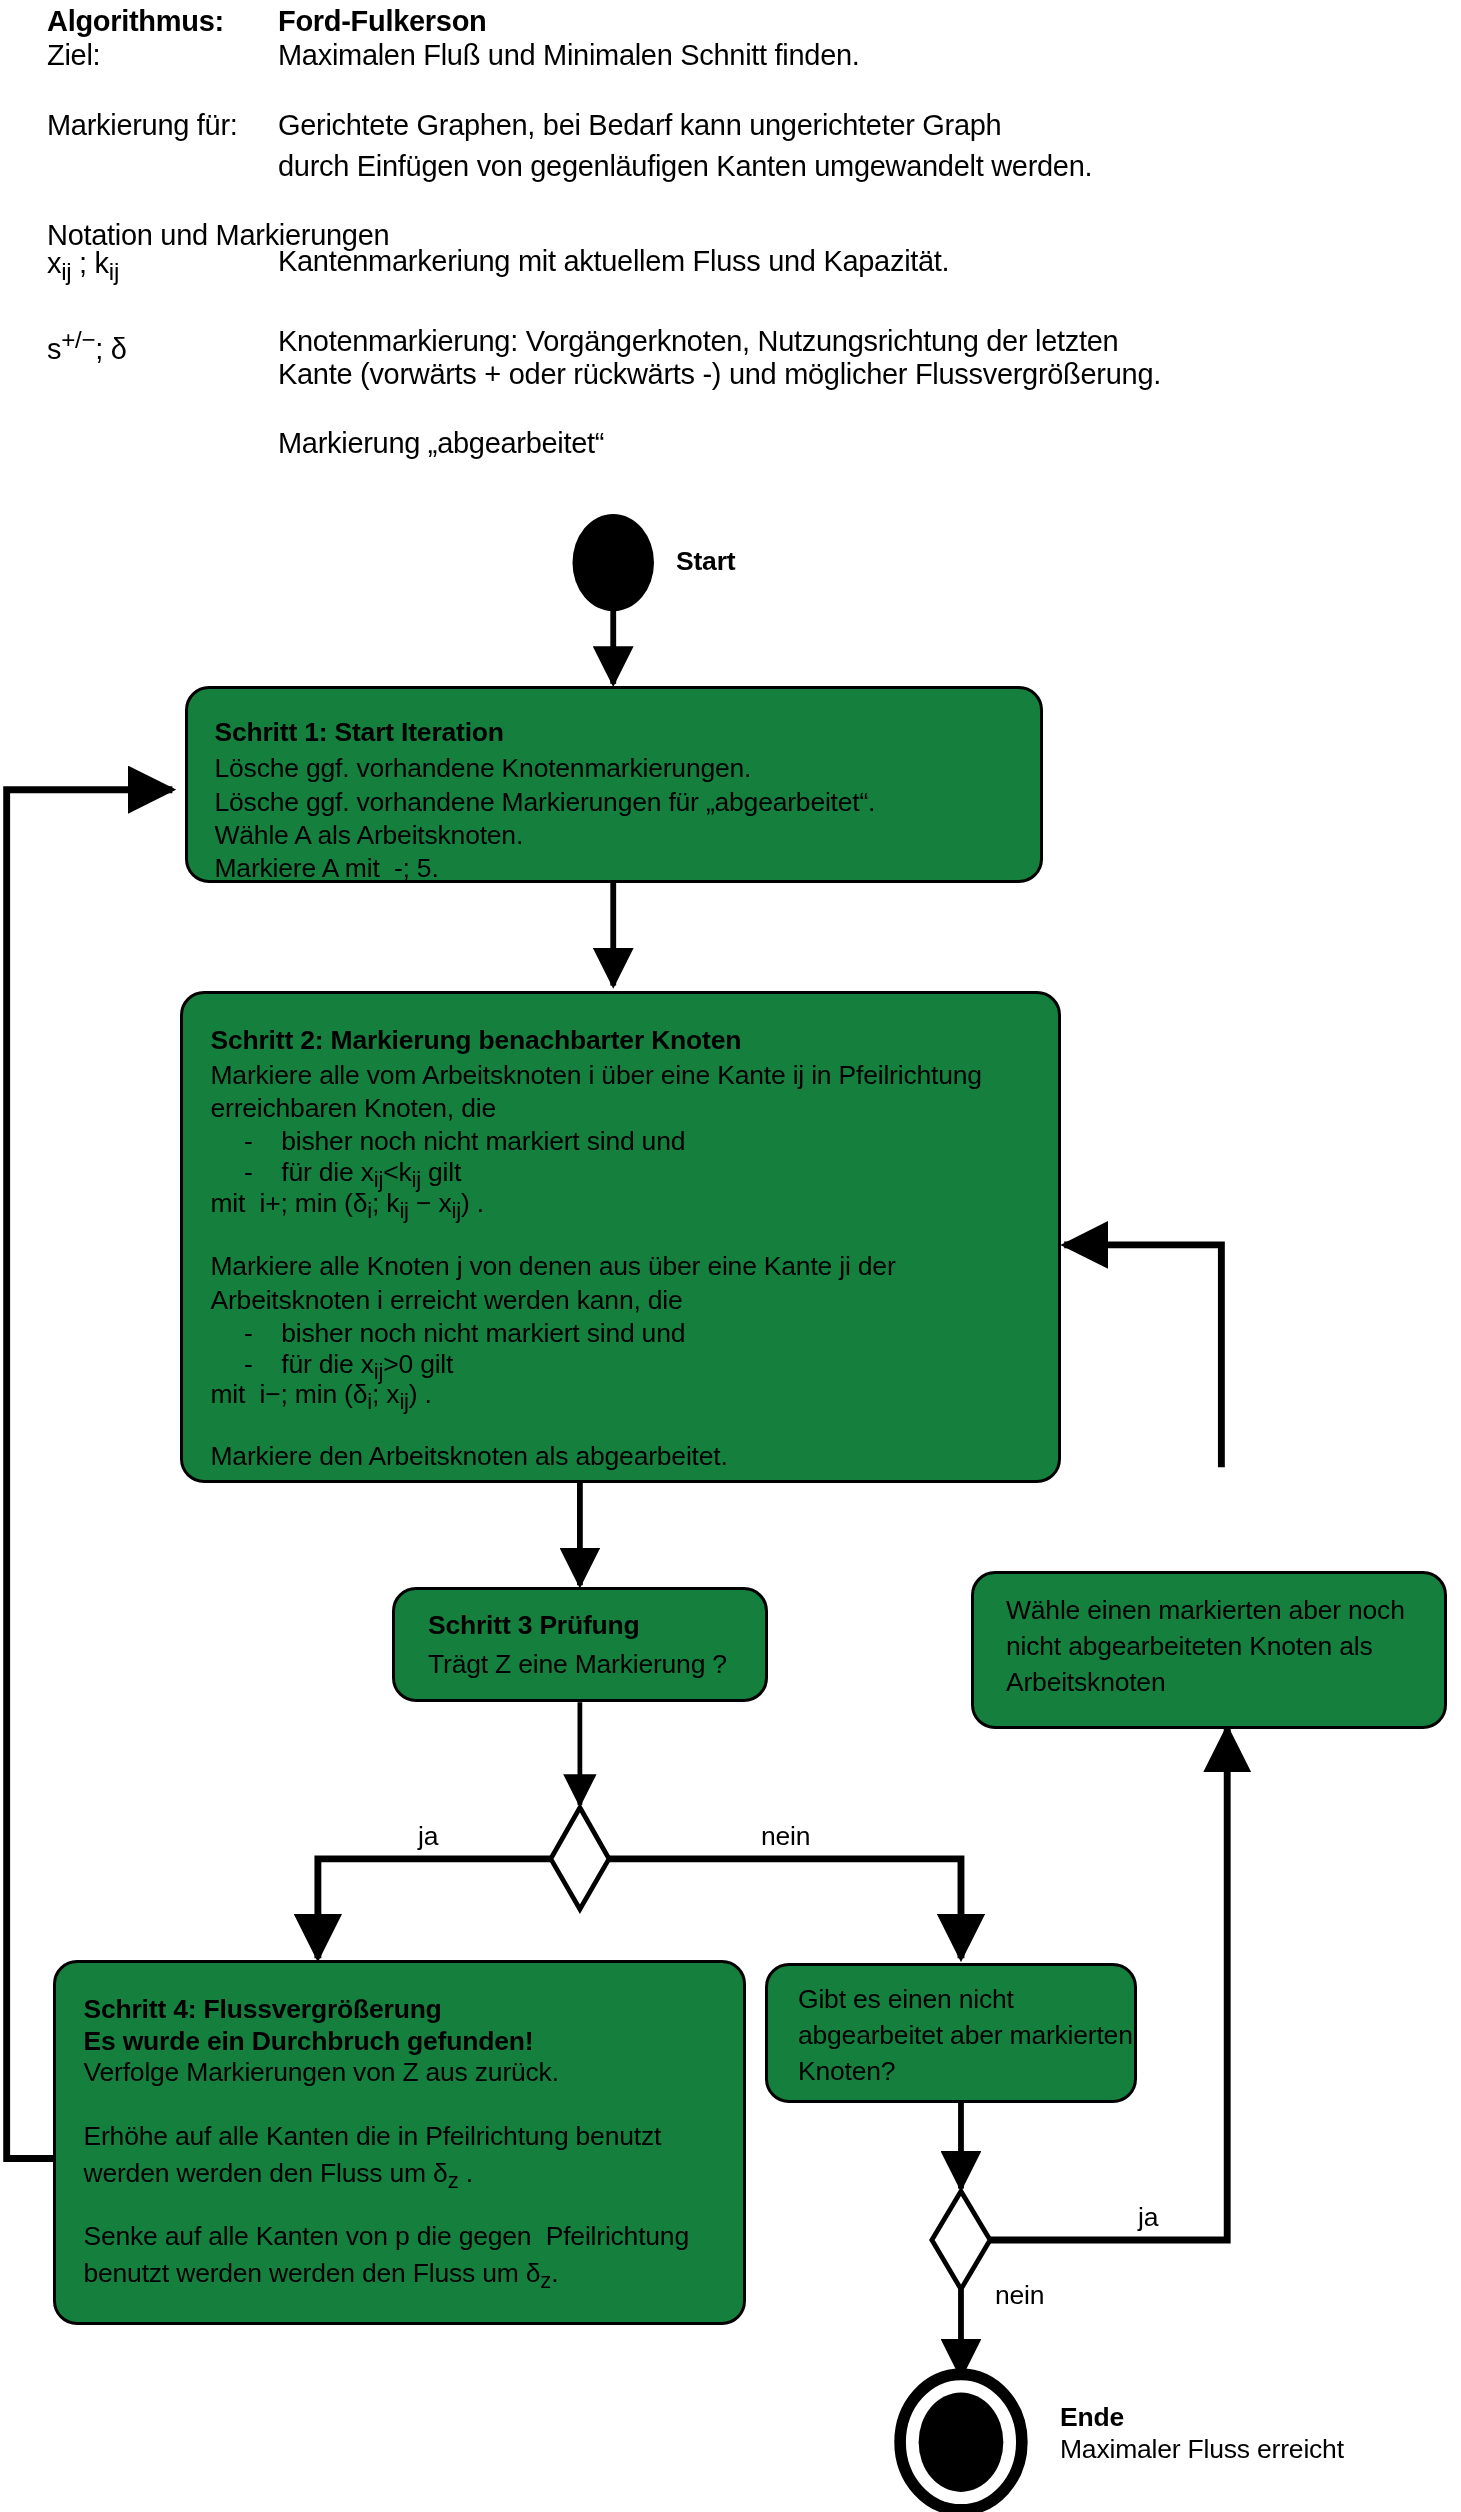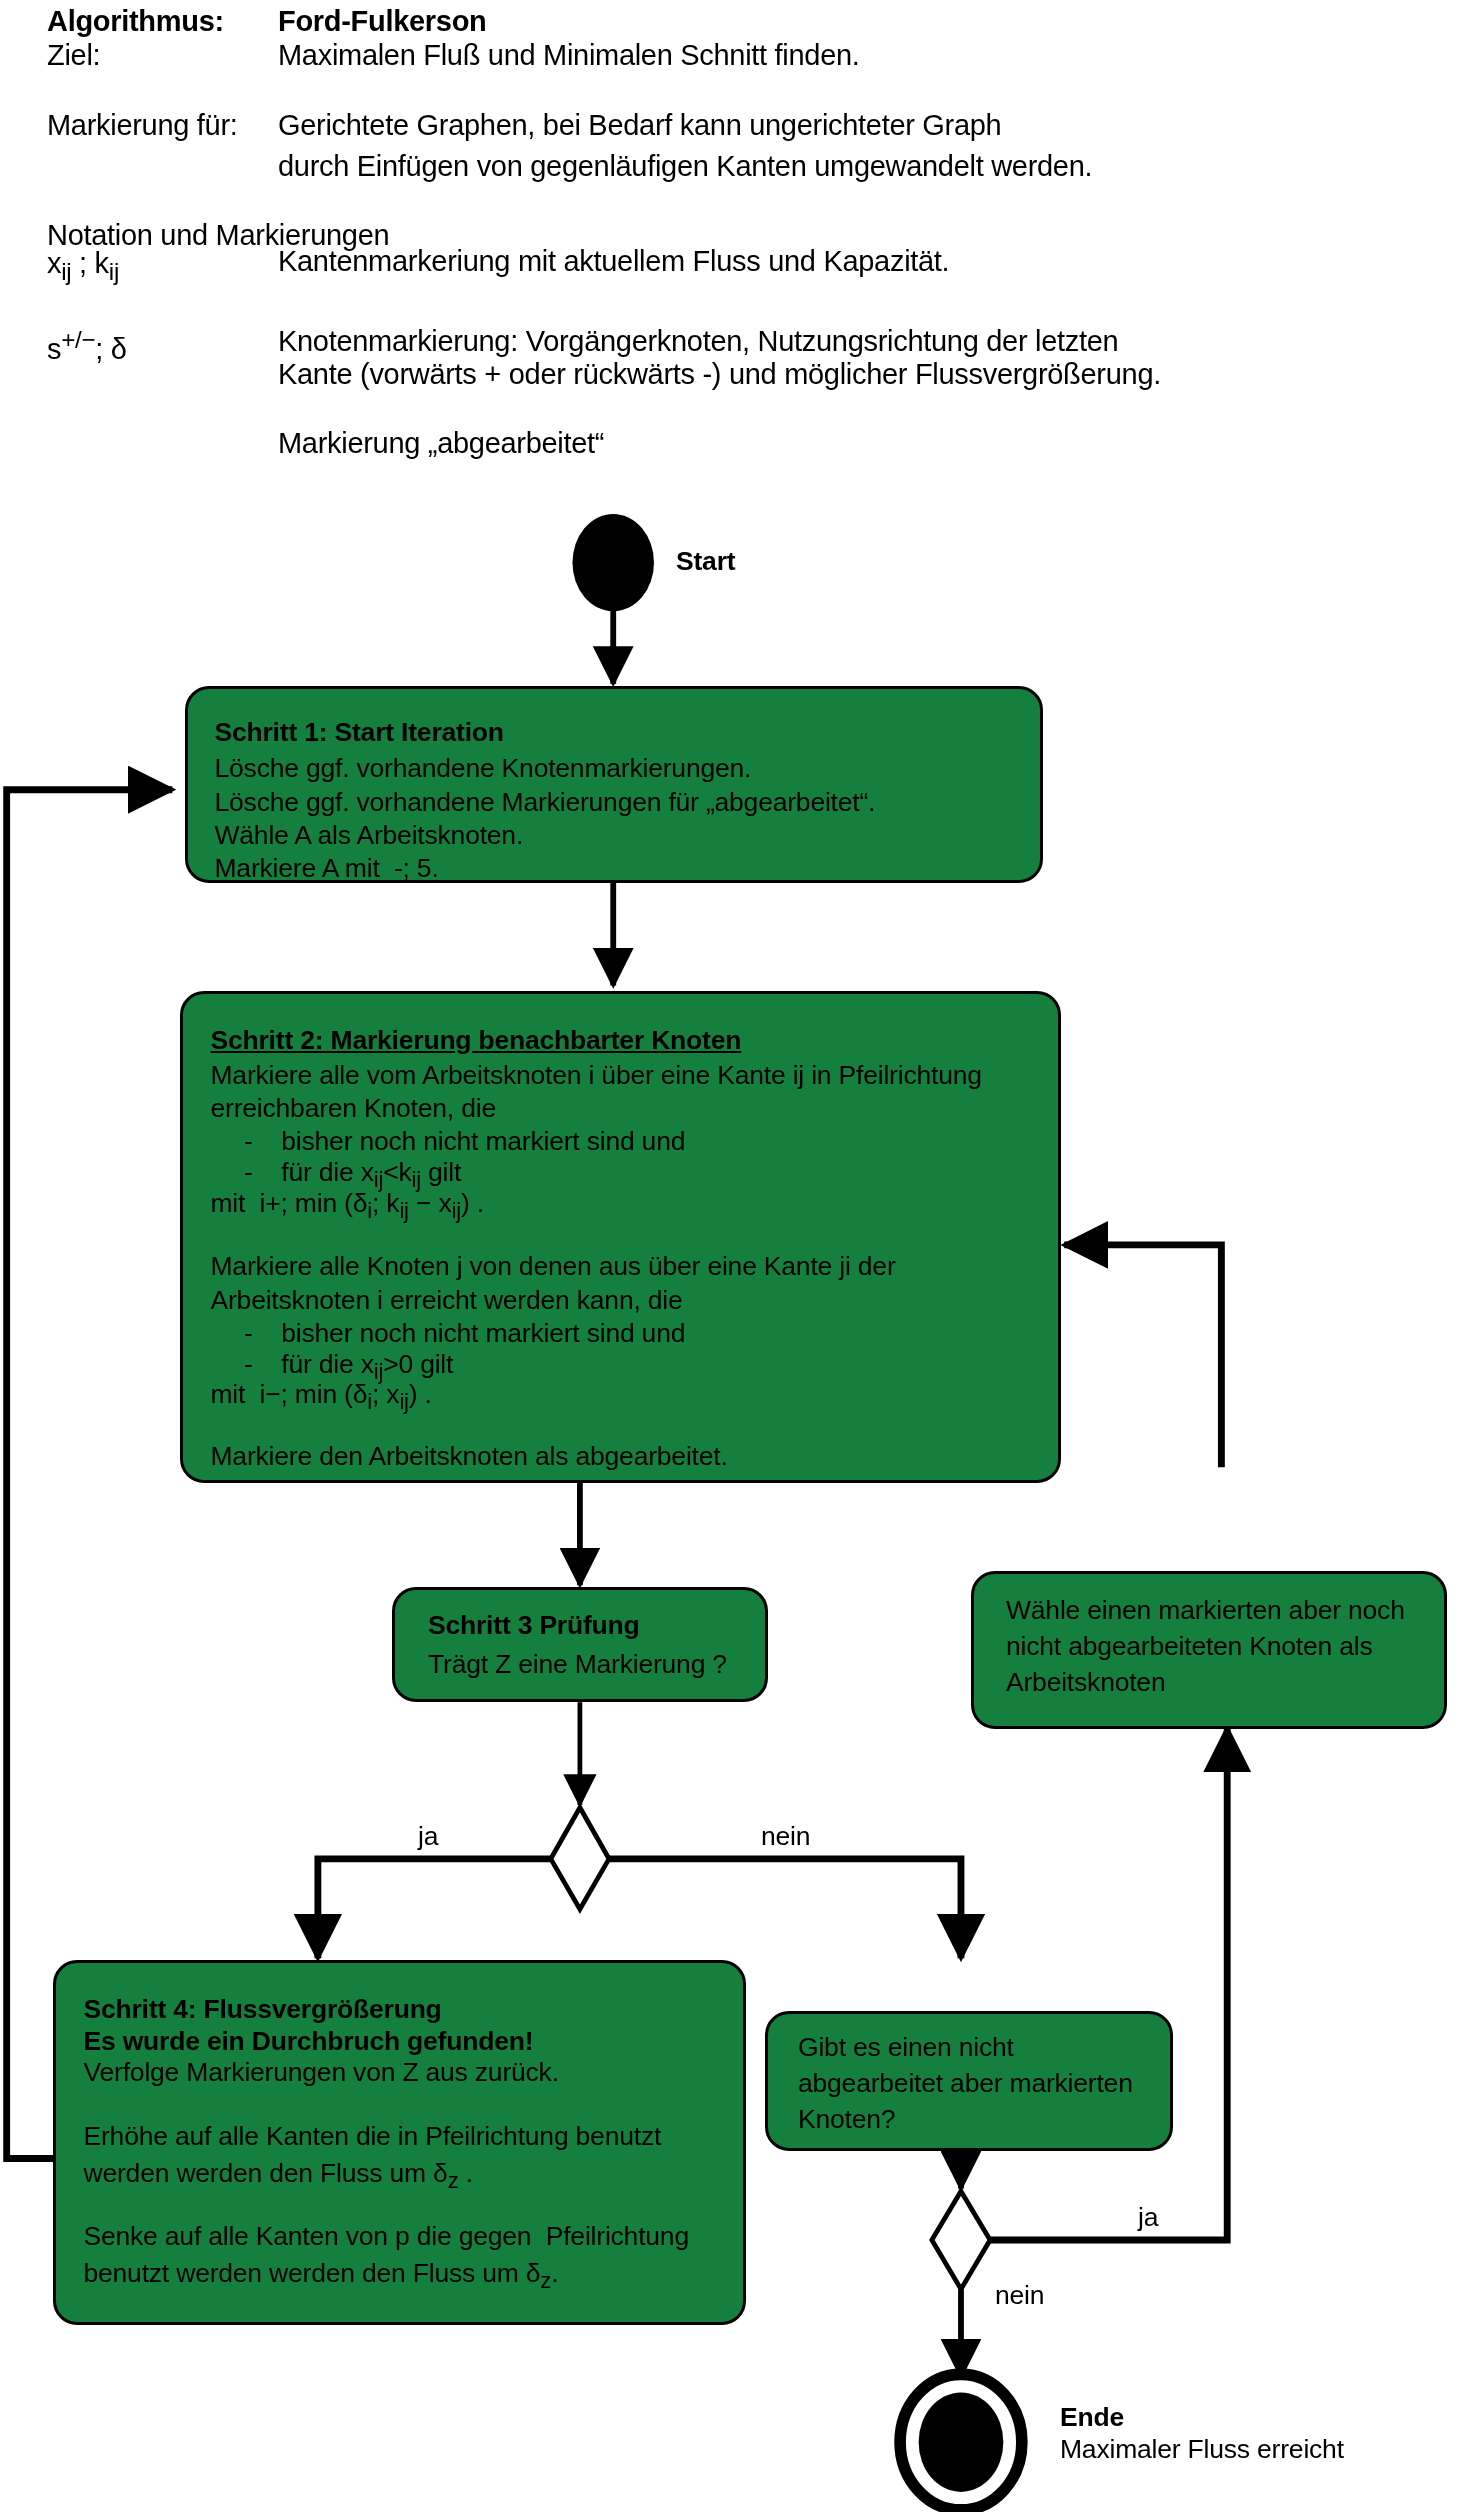--- a/index.html
+++ b/index.html
@@ -107,21 +107,21 @@
 
   <div class="node rbox" style="left:185px;top:686px;width:858px;height:197px;">
     <div class="btxt bold" style="left:26.5px;top:30px;">Schritt 1: Start Iteration</div>
     <div class="btxt" style="left:26.5px;top:66px;">Lösche ggf. vorhandene Knotenmarkierungen.</div>
     <div class="btxt" style="left:26.5px;top:100px;">Lösche ggf. vorhandene Markierungen für „abgearbeitet“.</div>
     <div class="btxt" style="left:26.5px;top:133px;">Wähle A als Arbeitsknoten.</div>
     <div class="btxt" style="left:26.5px;top:166px;">Markiere A mit  -; 5.</div>
   </div>
 
   <div class="node rbox" style="left:180px;top:991px;width:881px;height:492px;">
-    <div class="btxt bold" style="left:27.5px;top:33px;text-decoration:underline;">Schritt 2: Markierung benachbarter Knoten</div>
+    <div class="btxt bold" style="left:27.5px;top:33px;">Schritt 2: Markierung benachbarter Knoten</div>
     <div class="btxt" style="left:27.5px;top:68px;">Markiere alle vom Arbeitsknoten i über eine Kante ij in Pfeilrichtung</div>
     <div class="btxt" style="left:27.5px;top:101px;">erreichbaren Knoten, die</div>
     <div class="btxt" style="left:61px;top:134px;">-    bisher noch nicht markiert sind und</div>
     <div class="btxt" style="left:61px;top:165px;">-    für die x<sub>ij</sub>&lt;k<sub>ij</sub> gilt</div>
     <div class="btxt" style="left:27.5px;top:196px;">mit  i+; min (δ<sub>i</sub>; k<sub>ij</sub> − x<sub>ij</sub>) .</div>
     <div class="btxt" style="left:27.5px;top:259px;">Markiere alle Knoten j von denen aus über eine Kante ji der</div>
     <div class="btxt" style="left:27.5px;top:293px;">Arbeitsknoten i erreicht werden kann, die</div>
     <div class="btxt" style="left:61px;top:326px;">-    bisher noch nicht markiert sind und</div>
     <div class="btxt" style="left:61px;top:357px;">-    für die x<sub>ij</sub>&gt;0 gilt</div>
     <div class="btxt" style="left:27.5px;top:387px;">mit  i−; min (δ<sub>i</sub>; x<sub>ij</sub>) .</div>
@@ -142,20 +142,20 @@
     <div class="btxt" style="left:27.5px;top:260px;">Senke auf alle Kanten von p die gegen  Pfeilrichtung</div>
     <div class="btxt" style="left:27.5px;top:297px;">benutzt werden werden den Fluss um δ<sub>z</sub>.</div>
   </div>
 
   <div class="node rbox" style="left:971px;top:1571px;width:476px;height:158px;">
     <div class="btxt" style="left:32px;top:23px;">Wähle einen markierten aber noch</div>
     <div class="btxt" style="left:32px;top:59px;">nicht abgearbeiteten Knoten als</div>
     <div class="btxt" style="left:32px;top:95px;">Arbeitsknoten</div>
   </div>
 
-  <div class="node rbox" style="left:765px;top:1963px;width:408px;height:140px;margin-top:48px;">
+  <div class="node rbox" style="left:765px;top:1963px;width:372px;height:140px;">
     <div class="btxt" style="left:30px;top:20px;">Gibt es einen nicht</div>
     <div class="btxt" style="left:30px;top:56px;">abgearbeitet aber markierten</div>
     <div class="btxt" style="left:30px;top:92px;">Knoten?</div>
   </div>
 
 </div>
 
 
 </body></html>

